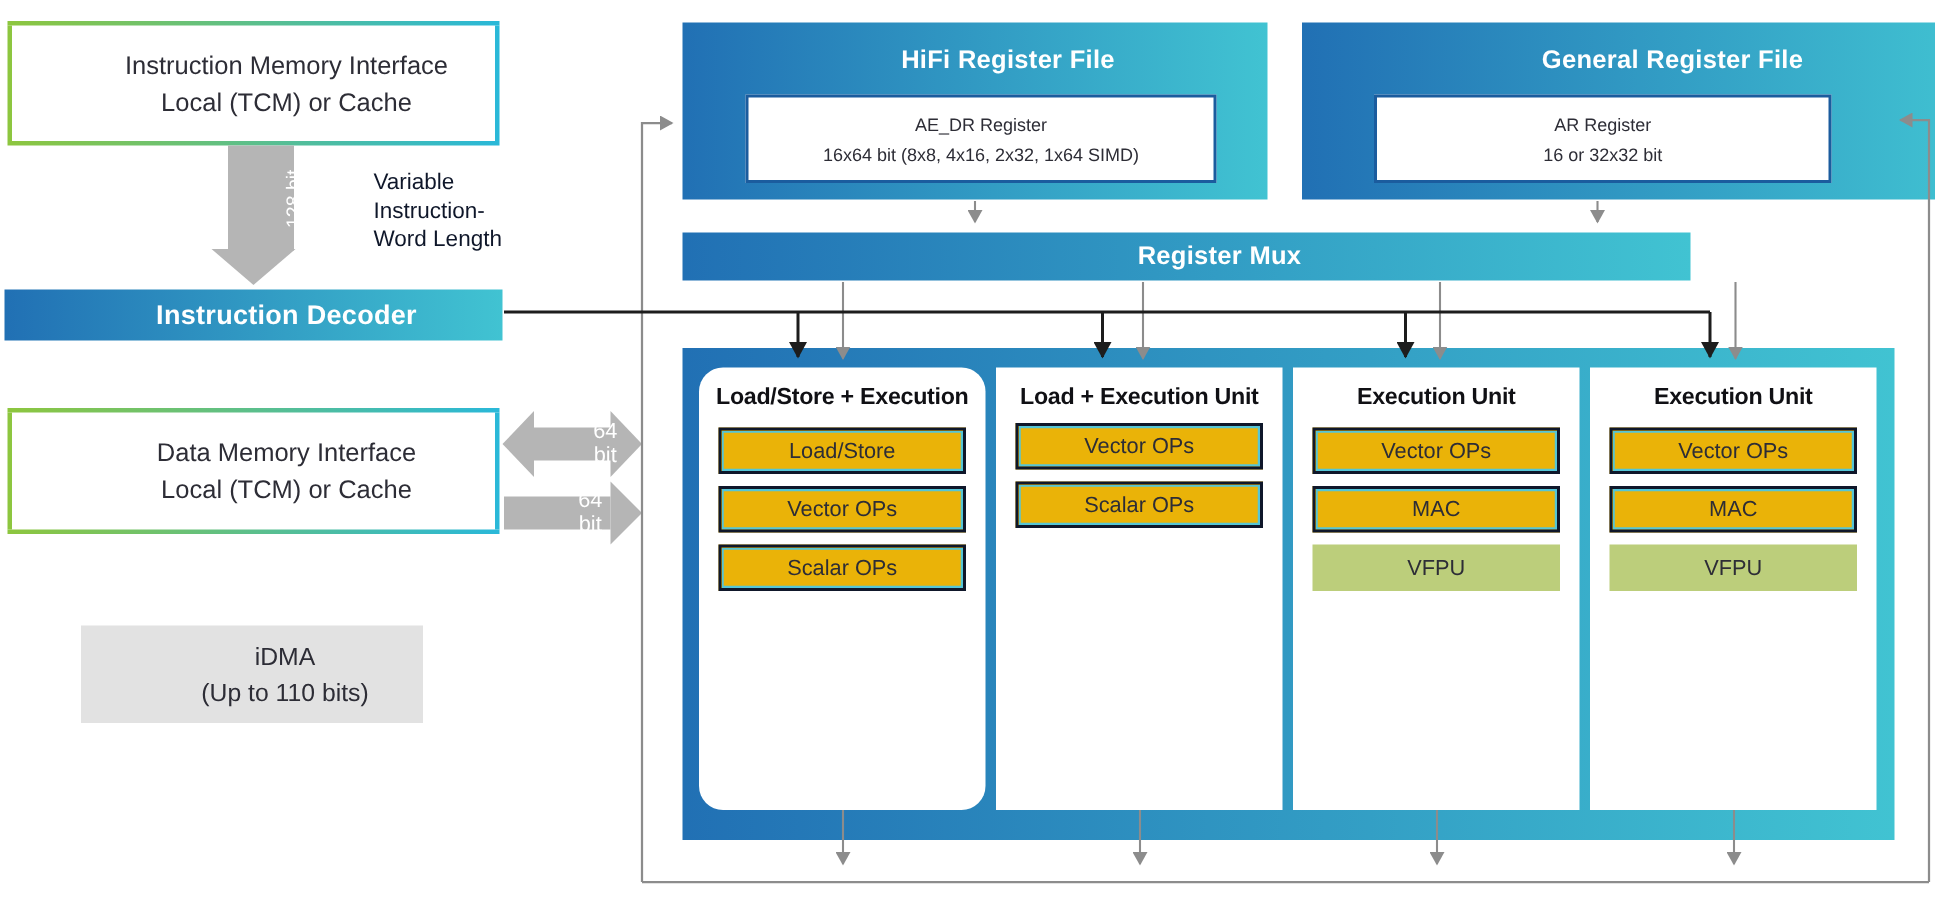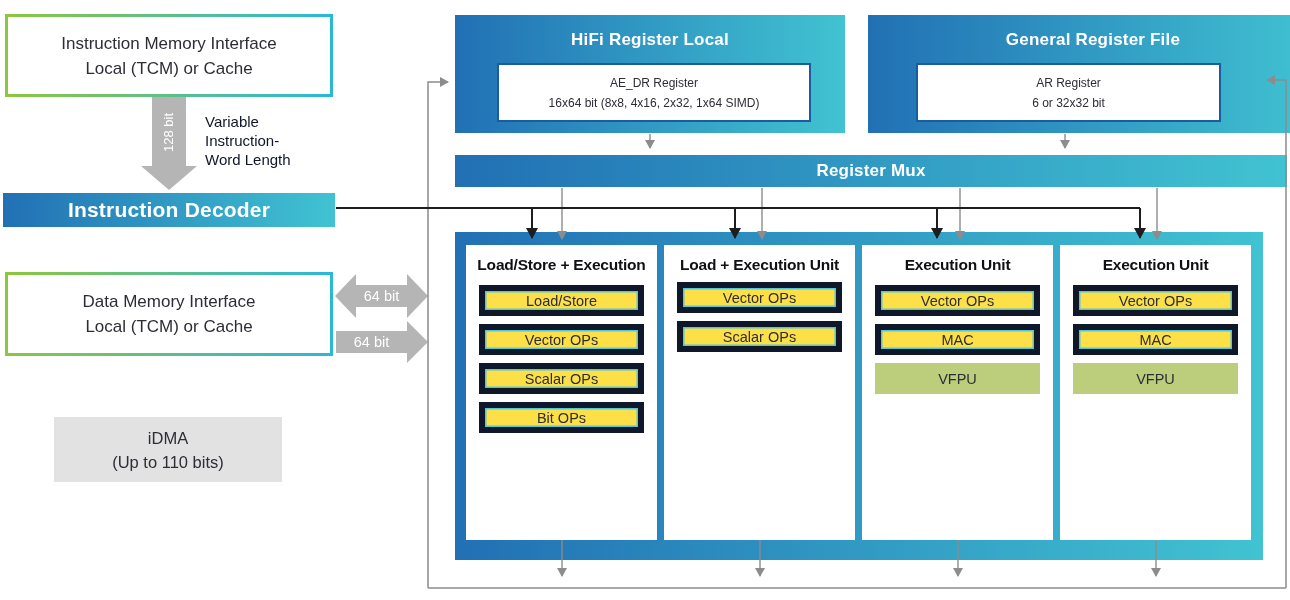--- a/index.html
+++ b/index.html
@@ -1,31 +1,31 @@
 <!DOCTYPE html>
 <html><head>
 <meta charset="utf-8">
 <style>
   html,body{margin:0;padding:0;background:#ffffff;}
   .canvas{
     position:relative;width:1290px;height:600px;background:#ffffff;overflow:hidden;
     font-family:"Liberation Sans",sans-serif;color:#2d2d36;
   }
   
-  .abs{position:absolute;box-sizing:border-box;}
+  .abs{position:absolute;box-sizing:border-box;padding-left:44px;}
   .flexc{display:flex;flex-direction:column;align-items:center;justify-content:center;text-align:center;}
   .grad{background:linear-gradient(90deg,#2170b4 0%,#41c3d2 100%);}
   
   .mem-box{
     background:#fff;border:3px solid;border-image:linear-gradient(90deg,#8dc63f,#2ab8d8) 1;
     font-size:17px;font-weight:500;line-height:25px;color:#2d2d36;
   }
   .mem-box span{display:block;}
   
-  .bar{color:#ffffff;font-size:21px;font-weight:600;letter-spacing:.2px;}
+  .bar{color:#ffffff;font-size:18px;font-weight:600;letter-spacing:.2px;}
   
   .rf{color:#fff;}
   .rf-title{font-size:17px;font-weight:600;text-align:center;margin-top:15px;letter-spacing:.2px;}
   .rf-inner{
     position:absolute;background:#fff;border:2px solid #1b5c9e;color:#2d2d36;
     font-size:12px;font-weight:500;line-height:20px;
   }
   .rf-inner span{display:block;}
   
   .gray{background:#b5b5b5;}
@@ -38,21 +38,21 @@
   .note span{display:block;}
   
   .card{position:absolute;top:13px;width:191px;height:295px;background:#ffffff;}
   .card-title{margin-top:11px;text-align:center;font-size:15.5px;font-weight:700;color:#101014;letter-spacing:-0.2px;}
   .block{
     margin:8px 13px 0 13px;height:31px;box-sizing:border-box;
     display:flex;align-items:center;justify-content:center;
     font-size:14.5px;font-weight:500;color:#2d2d36;
   }
   .block.first{margin-top:11px;}
-  .block.outline{border:6px solid #0f172a;box-shadow:inset 0 0 0 1.5px #55c6d6;background:#fde047;}
+  .block.outline{border:2px solid #0f172a;box-shadow:inset 0 0 0 1.5px #55c6d6;background:#eab308;}
   .block.vfpu{background:#bcce7b;}
   
   .overlay{position:absolute;left:0;top:0;z-index:5;pointer-events:none;}
   .g15{stroke:#8c8c8c;stroke-width:1.5;fill:none;}
   .g13{stroke:#8c8c8c;stroke-width:1.4;fill:none;}
   .b2{stroke:#1d1d1d;stroke-width:2;fill:none;}
   
   .tri{width:0;height:0;position:absolute;}
 </style>
 </head>
@@ -103,47 +103,46 @@
       <span class="bus-label">64 bit</span>
     </div>
   </div>
 
   <div class="abs idma flexc" style="left:54px;top:417px;width:228px;height:65px;text-align:center;">
     <span>iDMA</span>
     <span>(Up to 110 bits)</span>
   </div>
 
   <div class="abs grad rf" style="left:455px;top:15px;width:390px;height:118px;">
-    <div class="rf-title">HiFi Register Local</div>
+    <div class="rf-title">HiFi Register File</div>
     <div class="rf-inner flexc" style="left:42px;top:48px;width:310px;height:55px;">
       <span>AE_DR Register</span>
       <span>16x64 bit (8x8, 4x16, 2x32, 1x64 SIMD)</span>
     </div>
   </div>
 
   <div class="abs grad rf" style="left:868px;top:15px;width:450px;height:118px;">
     <div class="rf-title">General Register File</div>
     <div class="rf-inner flexc" style="left:48px;top:48px;width:301px;height:55px;">
       <span>AR Register</span>
-      <span>6 or 32x32 bit</span>
+      <span>16 or 32x32 bit</span>
     </div>
   </div>
 
-  <div class="abs grad bar flexc" style="left:455px;top:155px;width:832px;height:32px;font-size:17px;">
+  <div class="abs grad bar flexc" style="left:455px;top:155px;width:672px;height:32px;font-size:17px;">
     <span>Register Mux</span>
   </div>
 
   <div class="abs grad" style="left:455px;top:232px;width:808px;height:328px;">
 
-    <div class="card" style="left:11px;">
+    <div class="card" style="left:11px;border-radius:16px;">
       <div class="card-title">Load/Store + Execution</div>
       <div class="block outline first">Load/Store</div>
       <div class="block outline">Vector OPs</div>
       <div class="block outline">Scalar OPs</div>
-      <div class="block outline">Bit OPs</div>
     </div>
 
     <div class="card" style="left:209px;">
       <div class="card-title">Load + Execution Unit</div>
       <div class="block outline">Vector OPs</div>
       <div class="block outline">Scalar OPs</div>
     </div>
 
     <div class="card" style="left:407px;">
       <div class="card-title">Execution Unit</div>

